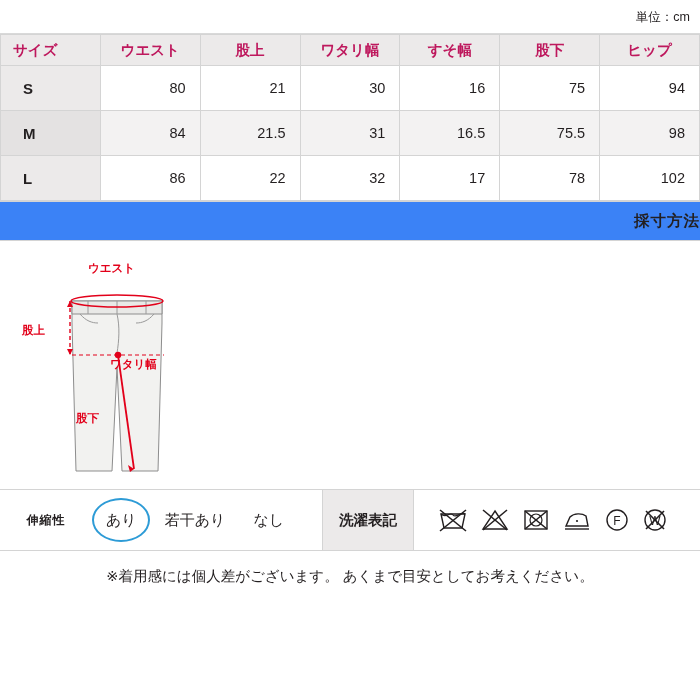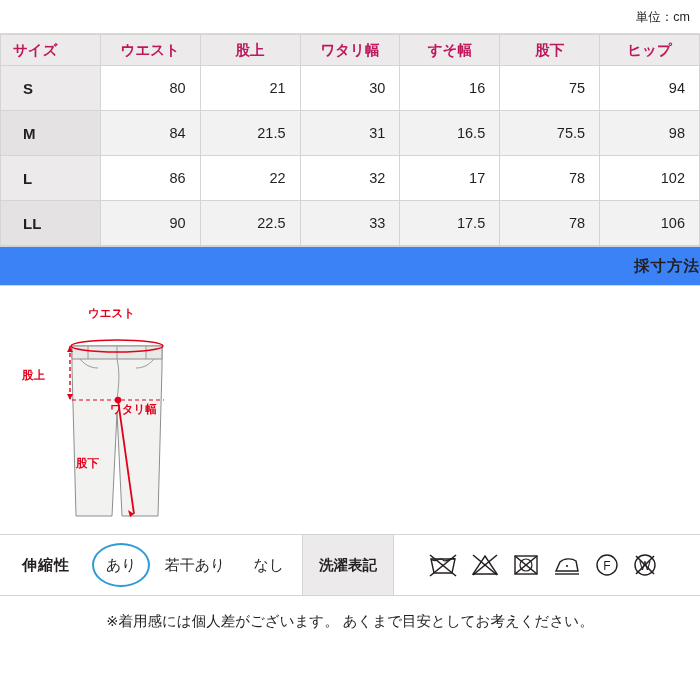--- a/index.html
+++ b/index.html
@@ -102,38 +102,38 @@
   .lbl-inseam{left:76px;top:170px;}
 
   
   .stretch-row{
     display:flex;align-items:center;
     height:60px;
     border-bottom:1px solid #d4d4d4;
   }
   .stretch-label{
     width:92px;flex:0 0 92px;
-    font-size:15px;font-weight:bold;
+    font-size:12px;font-weight:bold;
     text-align:center;
     letter-spacing:1px;
   }
   .opt{
     font-size:15px;
     padding:0 14px;
     position:relative;
     text-align:center;
   }
   .opt.on{color:#231f20;}
   .opt.on .ring{
     position:absolute;left:50%;top:50%;transform:translate(-50%,-50%);
     width:54px;height:40px;border:2px solid #2d9bd6;border-radius:50%;
   }
   .wash-label{
     width:90px;flex:0 0 90px;
-    margin-left:4px;
+    margin-left:24px;
     background:#eceaea;
     align-self:stretch;
     display:flex;align-items:center;justify-content:center;
     font-size:14.5px;font-weight:bold;
     border-left:1px solid #d4d4d4;
     border-right:1px solid #d4d4d4;
   }
   .wash-icons{
     flex:1;
     display:flex;align-items:center;justify-content:center;
@@ -191,29 +191,20 @@
       </tr>
       <tr>
         <th>L</th>
         <td>86</td>
         <td>22</td>
         <td>32</td>
         <td>17</td>
         <td>78</td>
         <td>102</td>
       </tr>
-      <tr>
-        <th>LL</th>
-        <td>90</td>
-        <td>22.5</td>
-        <td>33</td>
-        <td>17.5</td>
-        <td>78</td>
-        <td>106</td>
-      </tr>
     </tbody>
   </table>
 
   <div class="measure-bar">
     <span>採寸方法</span>
   </div>
 
   <div class="measure-body">
 
     <div class="diagram">

